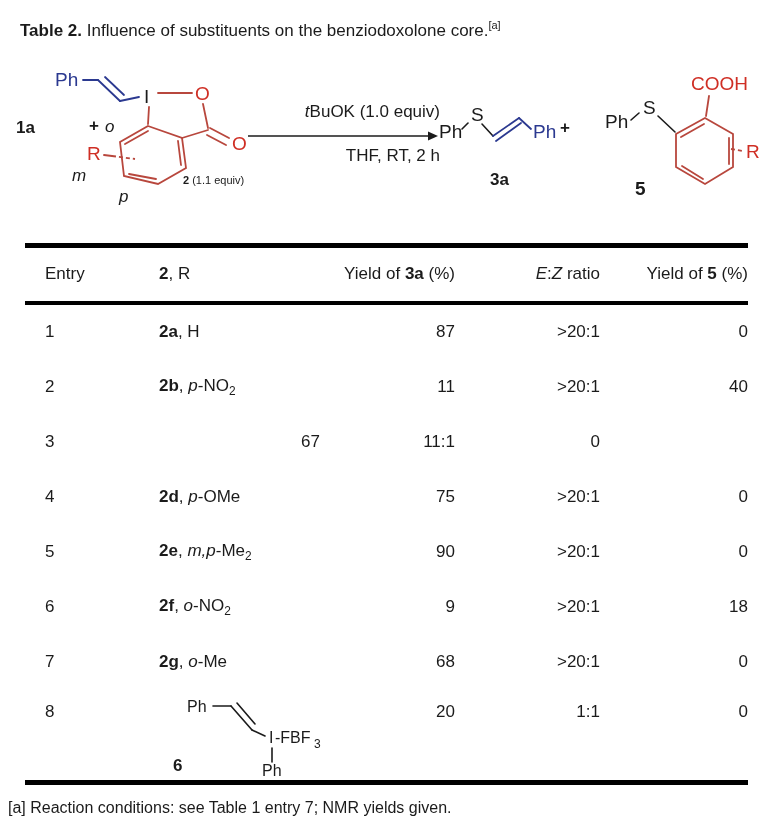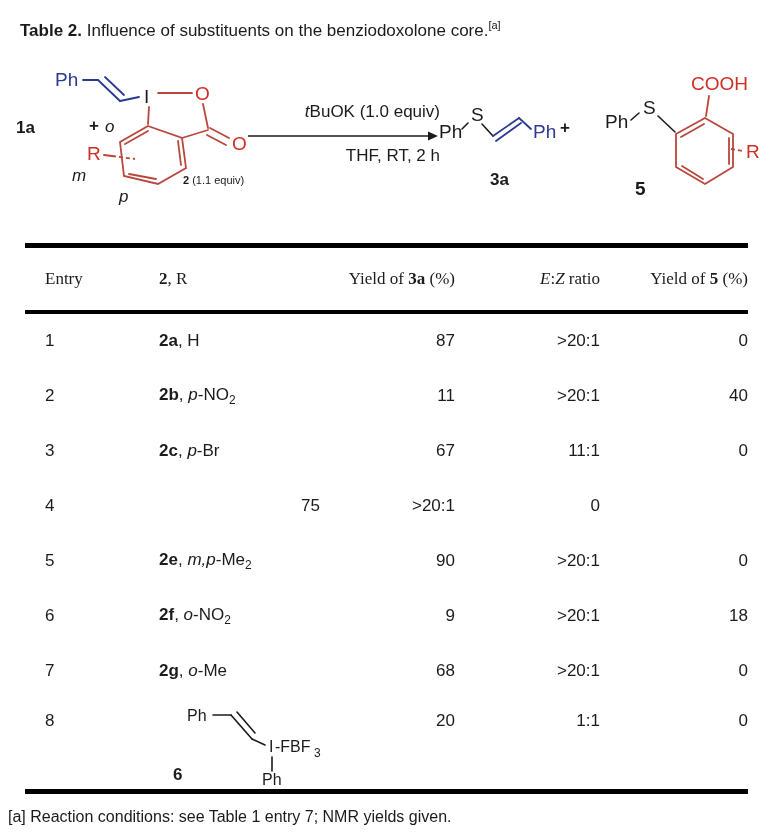--- a/index.html
+++ b/index.html
@@ -35,21 +35,21 @@
   .atom-r{fill:var(--ared);}
   .atom-k{fill:var(--ink);}
   .poslbl{font-style:italic;font-size:17px;fill:var(--ink);}
 
   
   .datatable{margin:0 25px;width:723px;}
   .rule{background:#000;width:100%;}
   .rule.thick{height:5px;}
   .rule.mid{height:4px;}
   .trow{display:grid;grid-template-columns:88px 207px 135px 145px 148px;align-items:center;height:55px;}
-  #thead.trow{height:62px;font-family:Liberation Serif, serif;}
+  #thead.trow{height:53px;}
   .cell{font-size:17px;}
   .cell.c0{padding-left:20px;}
   .cell.c1{padding-left:2px;margin-left:44px;}
   .cell.c2,.cell.c3,.cell.c4{text-align:right;}
   .trow.row-struct{height:90px;align-items:start;}
   .trow.row-struct .cell.c0,
   .trow.row-struct .cell.c2,
   .trow.row-struct .cell.c3,
   .trow.row-struct .cell.c4{padding-top:12px;}
   .trow.row-struct svg text{font-size:16px;}
@@ -162,27 +162,27 @@
       </div>
       <div class="trow">
         <div class="cell c0">2</div>
         <div class="cell c1"><span class="b">2b</span><span>, </span><span class="i">p</span><span>-NO</span><sub>2</sub></div>
         <div class="cell c2">11</div>
         <div class="cell c3">&gt;20:1</div>
         <div class="cell c4">40</div>
       </div>
       <div class="trow">
         <div class="cell c0">3</div>
-        <div class="cell c1"><span class="b">2c</span><span>, </span><span class="i">p</span><span>-Br</span></div>
         <div class="cell c2">67</div>
         <div class="cell c3">11:1</div>
         <div class="cell c4">0</div>
       </div>
       <div class="trow">
         <div class="cell c0">4</div>
+        <div class="cell c1"><span class="b">2d</span><span>, </span><span class="i">p</span><span>-OMe</span></div>
         <div class="cell c2">75</div>
         <div class="cell c3">&gt;20:1</div>
         <div class="cell c4">0</div>
       </div>
       <div class="trow">
         <div class="cell c0">5</div>
         <div class="cell c1"><span class="b">2e</span><span>, </span><span class="i">m,p</span><span>-Me</span><sub>2</sub></div>
         <div class="cell c2">90</div>
         <div class="cell c3">&gt;20:1</div>
         <div class="cell c4">0</div>

